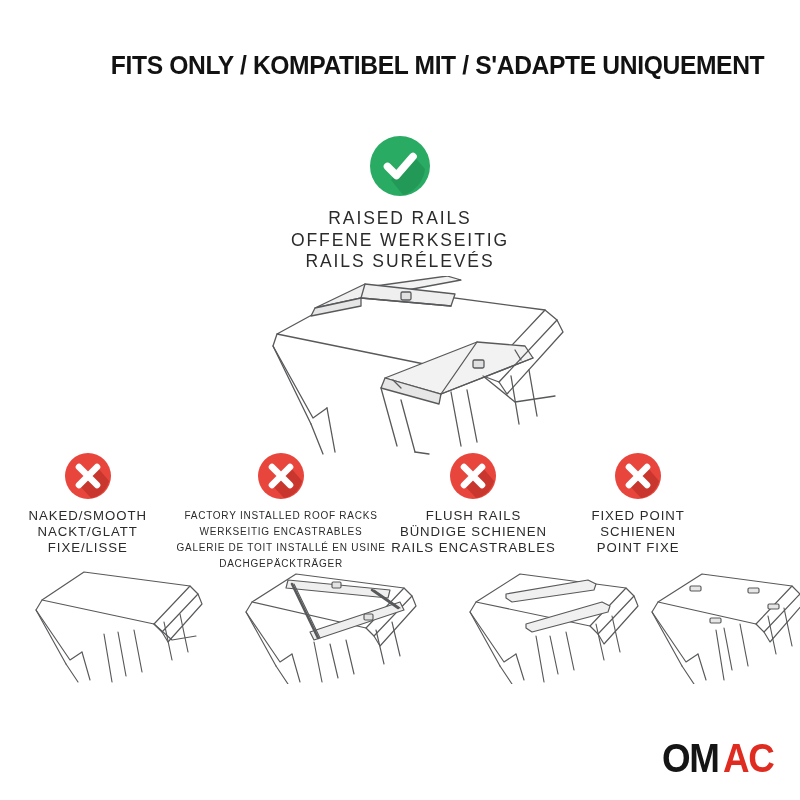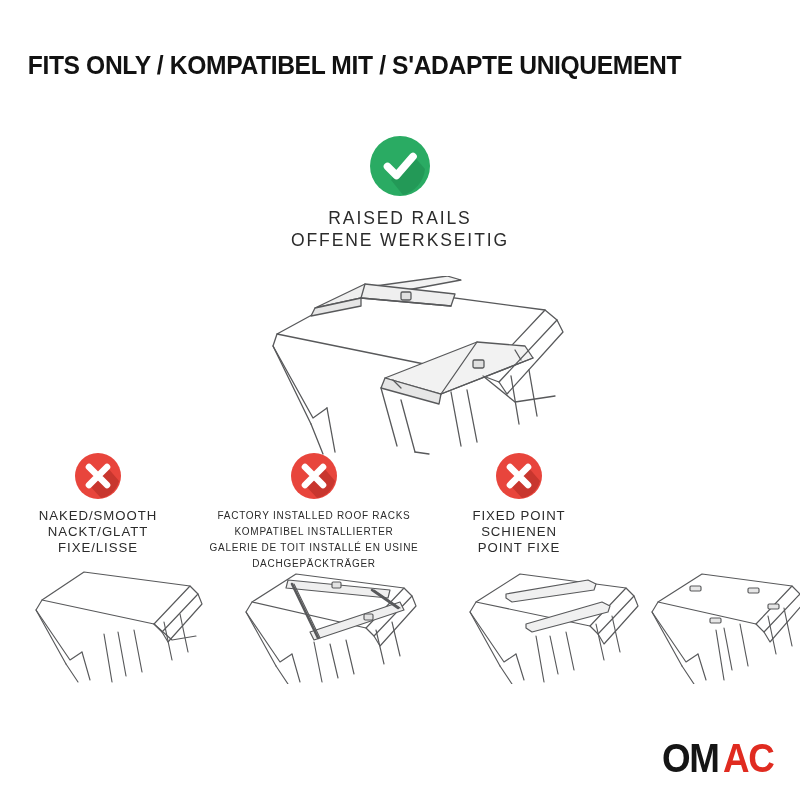--- a/index.html
+++ b/index.html
@@ -15,21 +15,21 @@
     font-family: "Liberation Sans", sans-serif;
     color: #231f20;
   }
 
   
   .header {
     position: absolute;
     left: 0;
     top: 50px;
     width: 792px;
-    text-align: left;
+    text-align: right;
   }
   .header-title {
     font-family: "Liberation Sans", sans-serif;
     font-weight: bold;
     font-size: 26.5px;
     letter-spacing: -0.4px;
     color: #121212;
     transform: scaleX(0.93);
     white-space: nowrap;
   }
@@ -166,20 +166,21 @@
         <circle cx="31" cy="31" r="30" fill="#2aab63"></circle>
         <path d="M31 31 L43 19 L56 34 A30 30 0 0 1 34 60 L22 45 Z" fill="#1d8a4e" opacity="0.55"></path>
         <path d="M18.5 31.5 L27.5 40.5 L44 21.5" fill="none" stroke="#ffffff" stroke-width="7.6" stroke-linecap="round" stroke-linejoin="round"></path>
       </svg>
     </span>
   </div>
 
   <div class="primary-labels">
     <div class="label-line">RAISED RAILS</div>
     <div class="label-line">OFFENE WERKSEITIG</div>
+    <div class="label-line">RAILS SURÉLEVÉS</div>
   </div>
 </div>
 
 <div class="hero-art">
   <svg width="420" height="180" viewBox="0 0 420 180" aria-hidden="true">
     <g fill="none" stroke="#58595b" stroke-width="1.3" stroke-linejoin="round" stroke-linecap="round">
 
       <path d="M62 58 L150 10 L330 34 L268 100 Z" fill="#ffffff"></path>
 
       <path d="M62 58 L58 70 L98 142 L112 132"></path>
@@ -244,26 +245,42 @@
       <span>
         <svg width="48" height="48" viewBox="0 0 48 48" aria-hidden="true">
           <circle cx="24" cy="24" r="23" fill="#e8453c"></circle>
           <path d="M24 24 L33 15 L45 29 A23 23 0 0 1 27 46 L15 33 Z" fill="#a82720" opacity="0.5"></path>
           <path d="M15 15 L33 33 M33 15 L15 33" stroke="#ffffff" stroke-width="6.6" stroke-linecap="round"></path>
         </svg>
       </span>
     </div>
     <div class="reject-labels">
       <div class="rlabel">FACTORY INSTALLED ROOF RACKS</div>
-      <div class="rlabel">KOMPATIBEL INSTALLIERTER</div>
+      <div class="rlabel">WERKSEITIG ENCASTRABLES</div>
       <div class="rlabel">GALERIE DE TOIT INSTALLÉ EN USINE</div>
       <div class="rlabel">DACHGEPÄCKTRÄGER</div>
     </div>
   </div>
 
+  <div class="reject-col c3">
+    <div class="reject-badge">
+      <span>
+        <svg width="48" height="48" viewBox="0 0 48 48" aria-hidden="true">
+          <circle cx="24" cy="24" r="23" fill="#e8453c"></circle>
+          <path d="M24 24 L33 15 L45 29 A23 23 0 0 1 27 46 L15 33 Z" fill="#a82720" opacity="0.5"></path>
+          <path d="M15 15 L33 33 M33 15 L15 33" stroke="#ffffff" stroke-width="6.6" stroke-linecap="round"></path>
+        </svg>
+      </span>
+    </div>
+    <div class="reject-labels">
+      <div class="rlabel">FLUSH RAILS</div>
+      <div class="rlabel">BÜNDIGE SCHIENEN</div>
+      <div class="rlabel">RAILS ENCASTRABLES</div>
+    </div>
+  </div>
 
   <div class="reject-col c4">
     <div class="reject-badge">
       <span>
         <svg width="48" height="48" viewBox="0 0 48 48" aria-hidden="true">
           <circle cx="24" cy="24" r="23" fill="#e8453c"></circle>
           <path d="M24 24 L33 15 L45 29 A23 23 0 0 1 27 46 L15 33 Z" fill="#a82720" opacity="0.5"></path>
           <path d="M15 15 L33 33 M33 15 L15 33" stroke="#ffffff" stroke-width="6.6" stroke-linecap="round"></path>
         </svg>
       </span>

